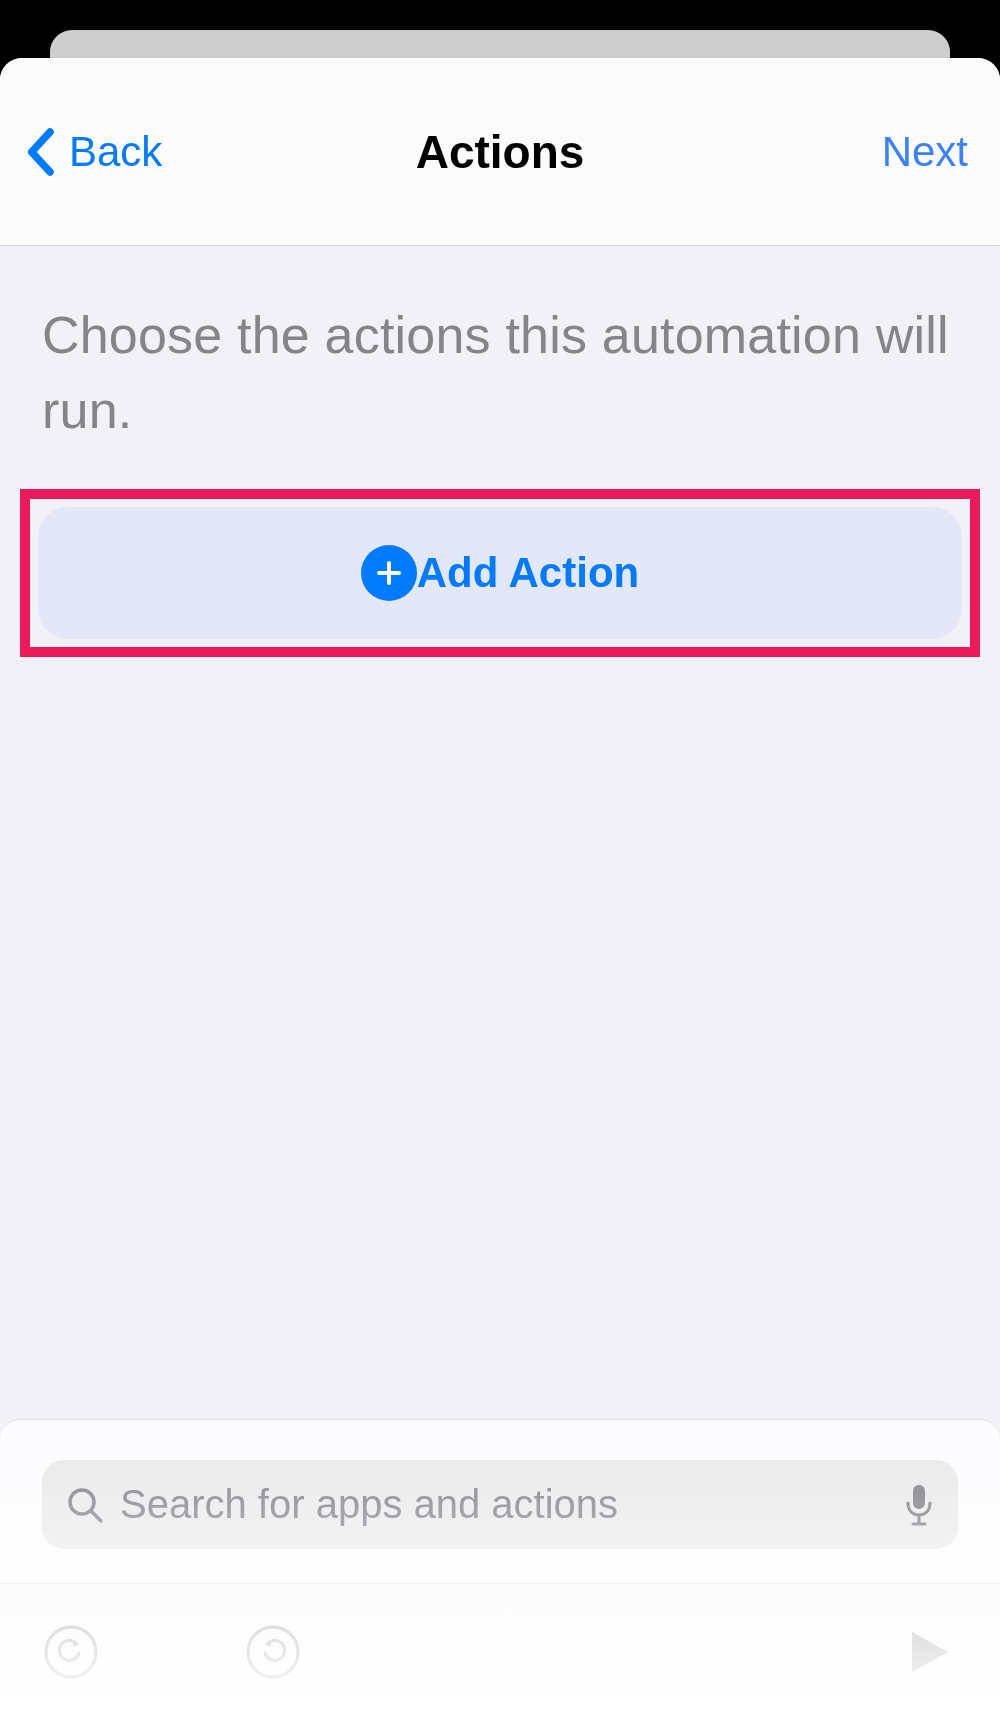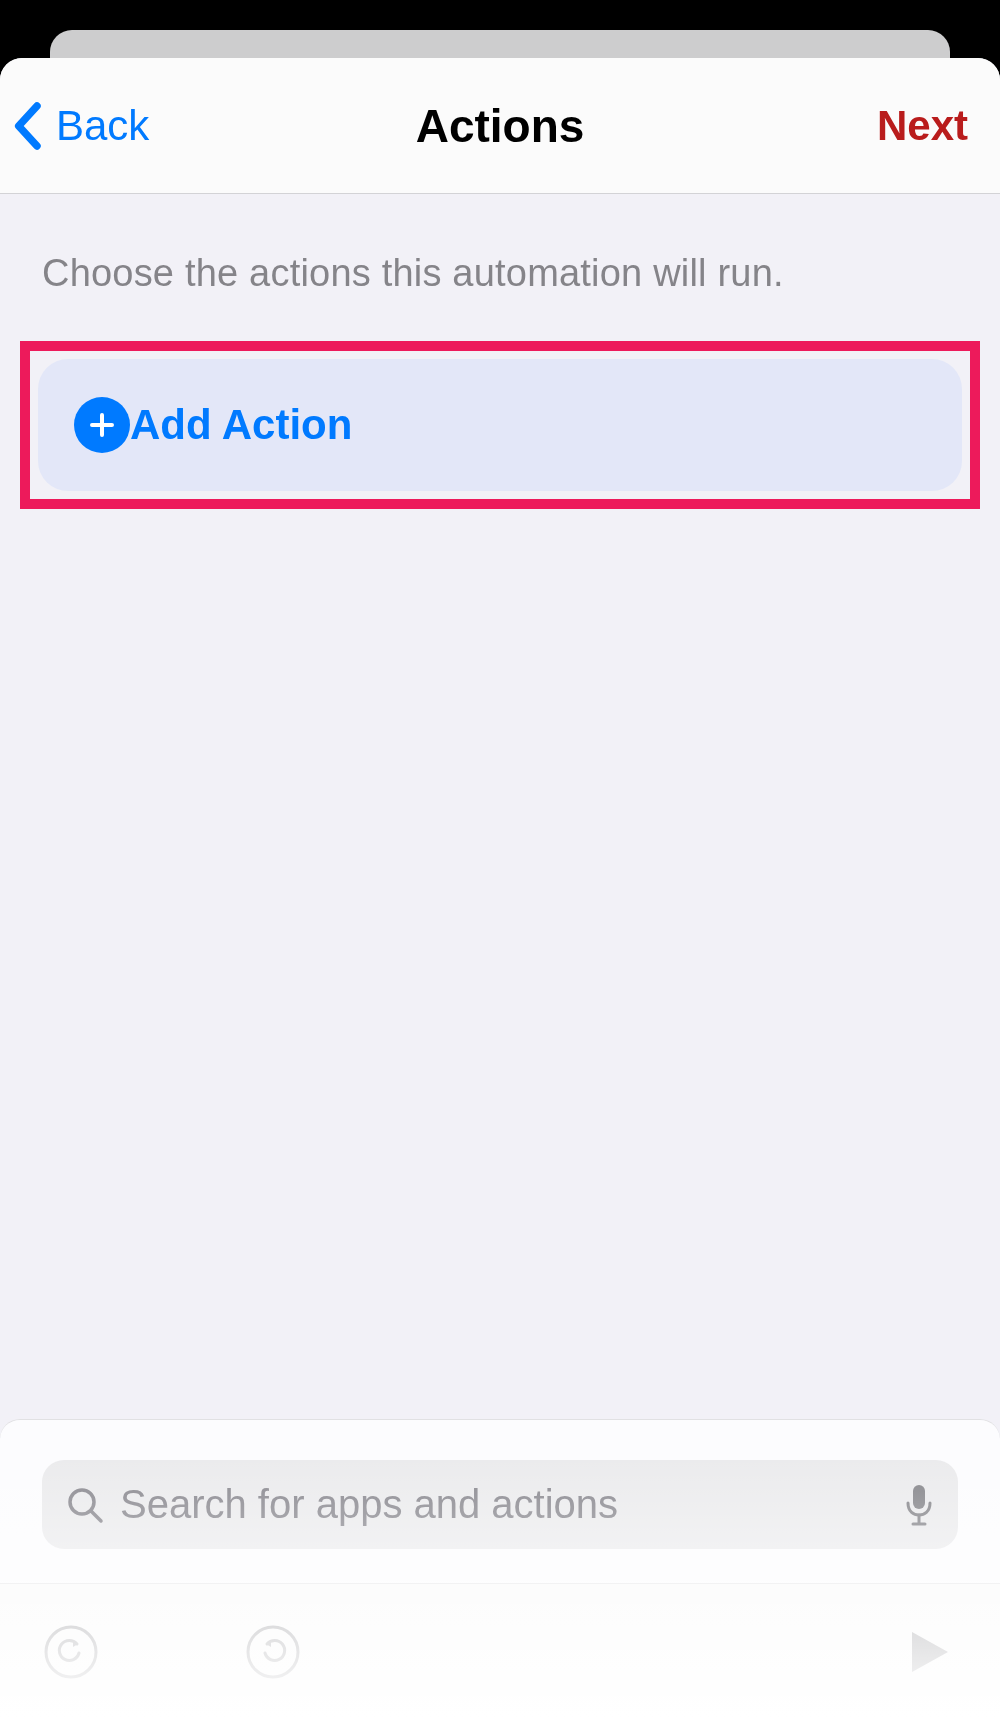--- a/index.html
+++ b/index.html
@@ -31,27 +31,27 @@
       left: 0;
       right: 0;
       bottom: 0;
       background: #f2f1f7;
       border-radius: 22px 22px 0 0;
       display: flex;
       flex-direction: column;
       overflow: hidden;
     }
     .nav {
-      height: 136px;
+      height: 188px;
       background: #fbfbfb;
       border-bottom: 1px solid #d3d3d6;
       display: flex;
       align-items: center;
       justify-content: space-between;
-      padding: 0 32px 0 10px;
+      padding: 0 32px 0 23px;
       position: relative;
     }
     .nav-back {
       display: flex;
       align-items: center;
       color: #007aff;
       font-size: 42px;
       font-weight: 400;
       cursor: pointer;
     }
@@ -64,52 +64,51 @@
       position: absolute;
       left: 0;
       right: 0;
       text-align: center;
       font-size: 46px;
       font-weight: 600;
       color: #000;
       pointer-events: none;
     }
     .nav-next {
-      color: #b91c1c;
+      color: #3b82f6;
       font-size: 42px;
-      font-weight: 700;
+      font-weight: 400;
       cursor: pointer;
     }
     .content {
       flex: 1;
       padding: 52px 42px 0 42px;
     }
     .instruction {
-      font-size: 38px;
+      font-size: 52px;
       color: #858489;
       line-height: 1.45;
       margin-bottom: 40px;
       letter-spacing: 0.2px;
     }
     .highlight-box {
       border: 10px solid #ed1a5b;
       padding: 8px;
       margin-left: -22px;
       margin-right: -22px;
     }
     .add-action-btn {
       width: 100%;
       height: 132px;
       background: #e3e7f8;
       border-radius: 30px;
       display: flex;
       align-items: center;
-      justify-content: flex-start;
-      cursor: pointer;
-      padding-left: 36px;
+      justify-content: center;
+      cursor: pointer;
     }
     .plus-circle {
       width: 56px;
       height: 56px;
       background: #007aff;
       border-radius: 50%;
       display: flex;
       align-items: center;
       justify-content: center;
       flex-shrink: 0;

